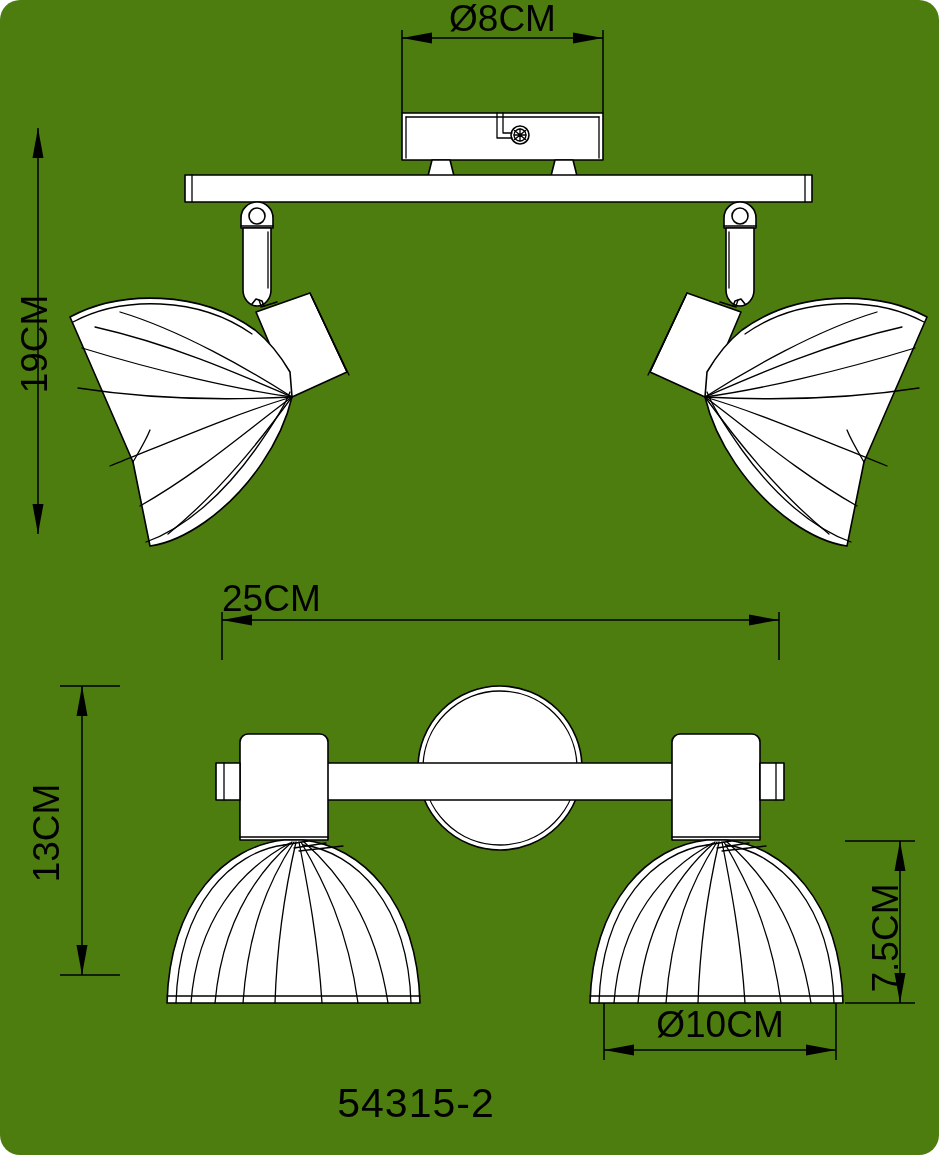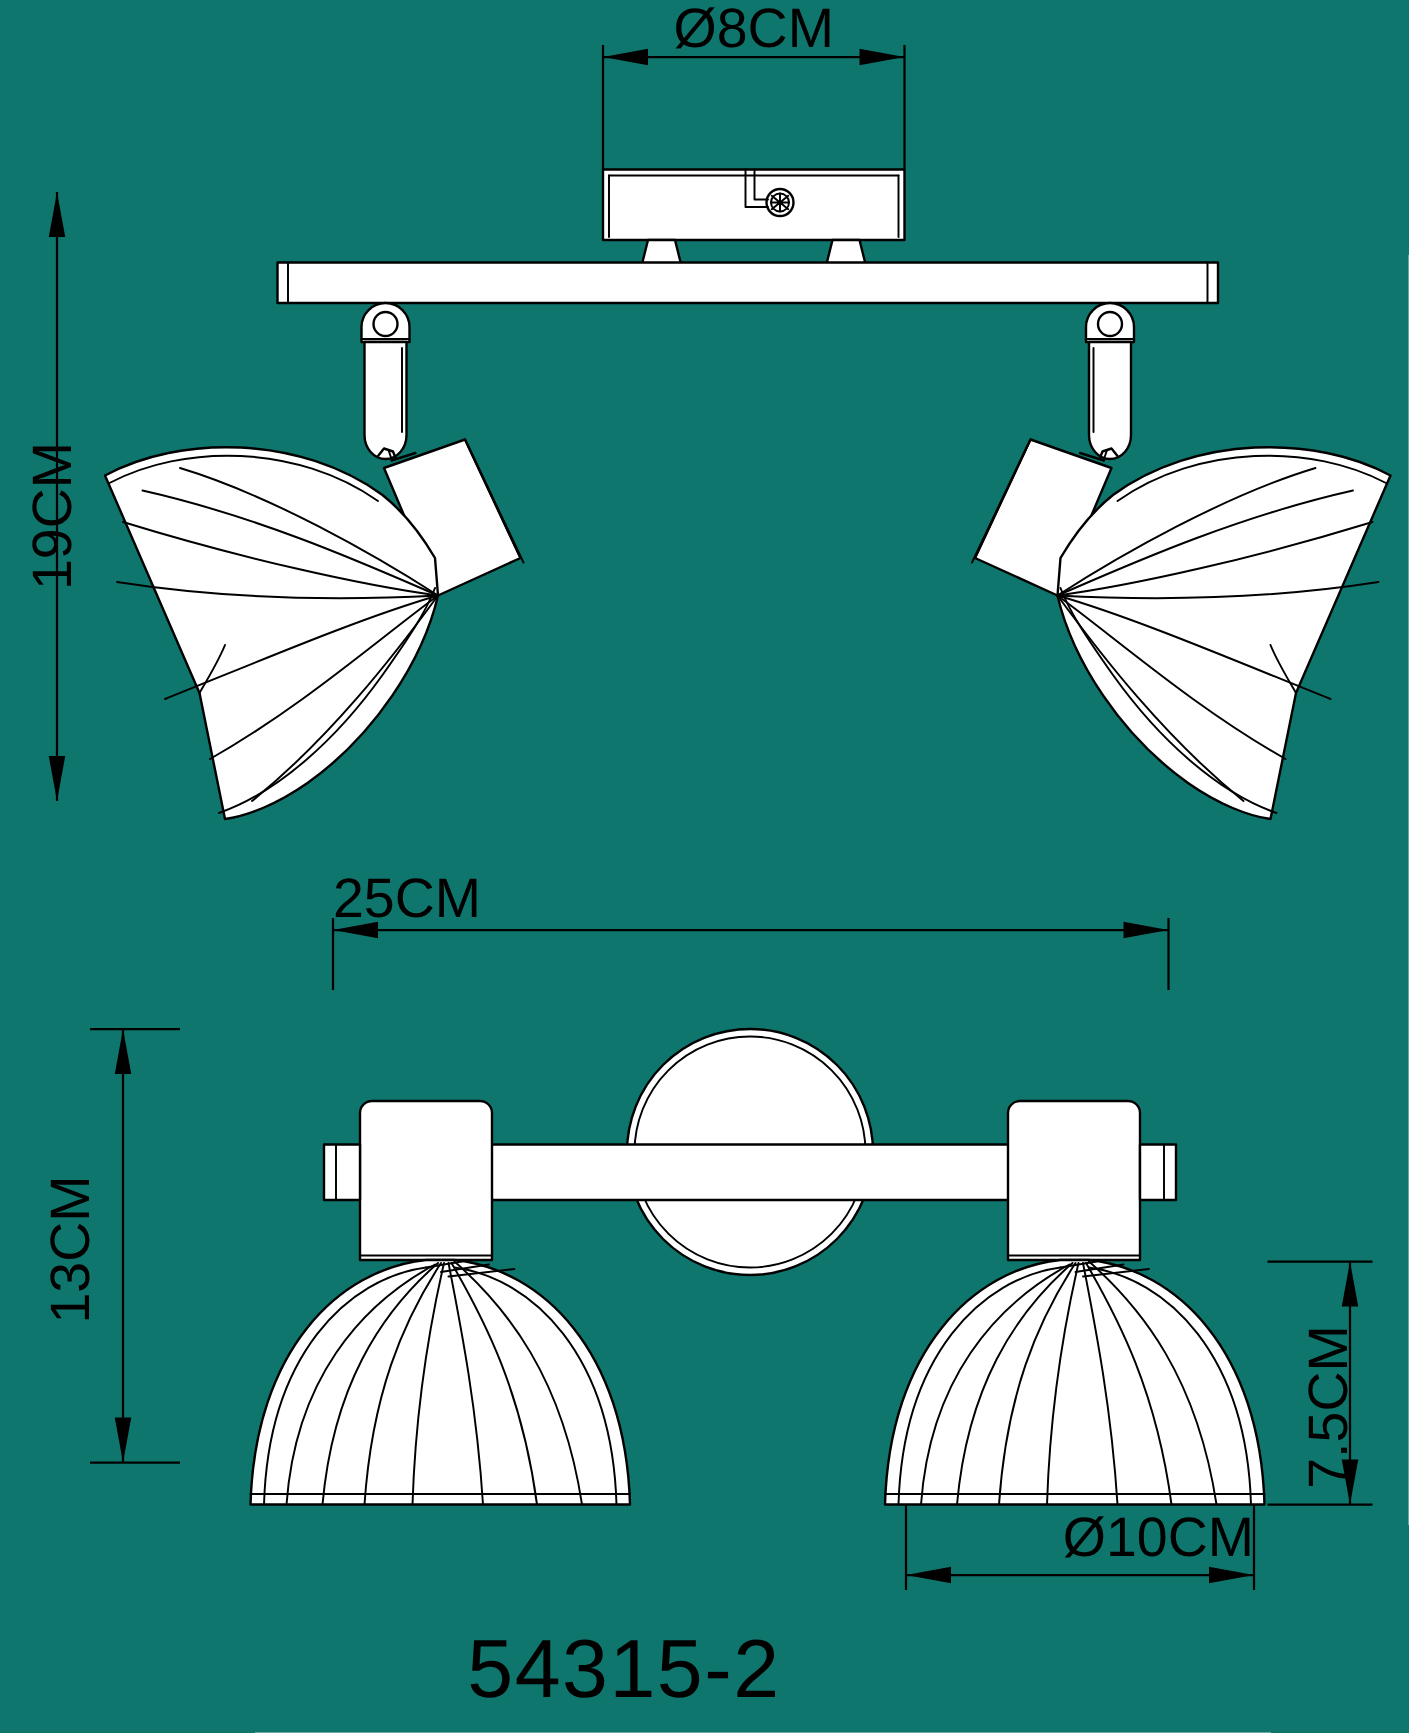--- a/index.html
+++ b/index.html
@@ -10,21 +10,22 @@
   body {
     width: 939px;
     height: 1155px;
     font-family: "Liberation Sans", sans-serif;
     overflow: hidden;
   }
   #sheet {
     position: relative;
     width: 939px;
     height: 1155px;
-    background: #0f766e;
+    background: #4d7c0f;
+    border-radius: 20px;
   }
   svg#drawing {
     position: absolute;
     left: 0;
     top: 0;
     width: 939px;
     height: 1155px;
     display: block;
   }
   .ln {
@@ -58,21 +59,21 @@
     stroke: none;
   }
   .dimtext {
     font-family: "Liberation Sans", sans-serif;
     font-size: 37px;
     fill: #000000;
     letter-spacing: 0px;
   }
   .modeltext {
     font-family: "Liberation Sans", sans-serif;
-    font-size: 55px;
+    font-size: 41px;
     fill: #000000;
     letter-spacing: 1px;
   }
 </style>
 </head>
 <body>
 
 <div id="sheet">
 
   <svg id="drawing" viewBox="0 0 939 1155">
@@ -311,21 +312,21 @@
   </div>
 
   <div style="position:absolute; left:-53px; top:812px; width:200px; text-align:center; transform:rotate(-90deg);">
     <span class="dimtext" style="display:inline-block; font-size:37px;">13CM</span>
   </div>
 
   <div style="position:absolute; left:786px; top:917px; width:200px; text-align:center; transform:rotate(-90deg);">
     <span class="dimtext" style="display:inline-block; font-size:37px;">7.5CM</span>
   </div>
 
-  <div style="position:absolute; left:604px; top:1004px; width:232px; text-align:right;">
+  <div style="position:absolute; left:604px; top:1004px; width:232px; text-align:center;">
     <span class="dimtext" style="display:inline-block; font-size:37px;">Ø10CM</span>
   </div>
 
   <div style="position:absolute; left:0px; top:1080px; width:832px; text-align:center;">
     <span class="modeltext" style="display:inline-block;">54315-2</span>
   </div>
 
 </div>
 
 </body></html>

